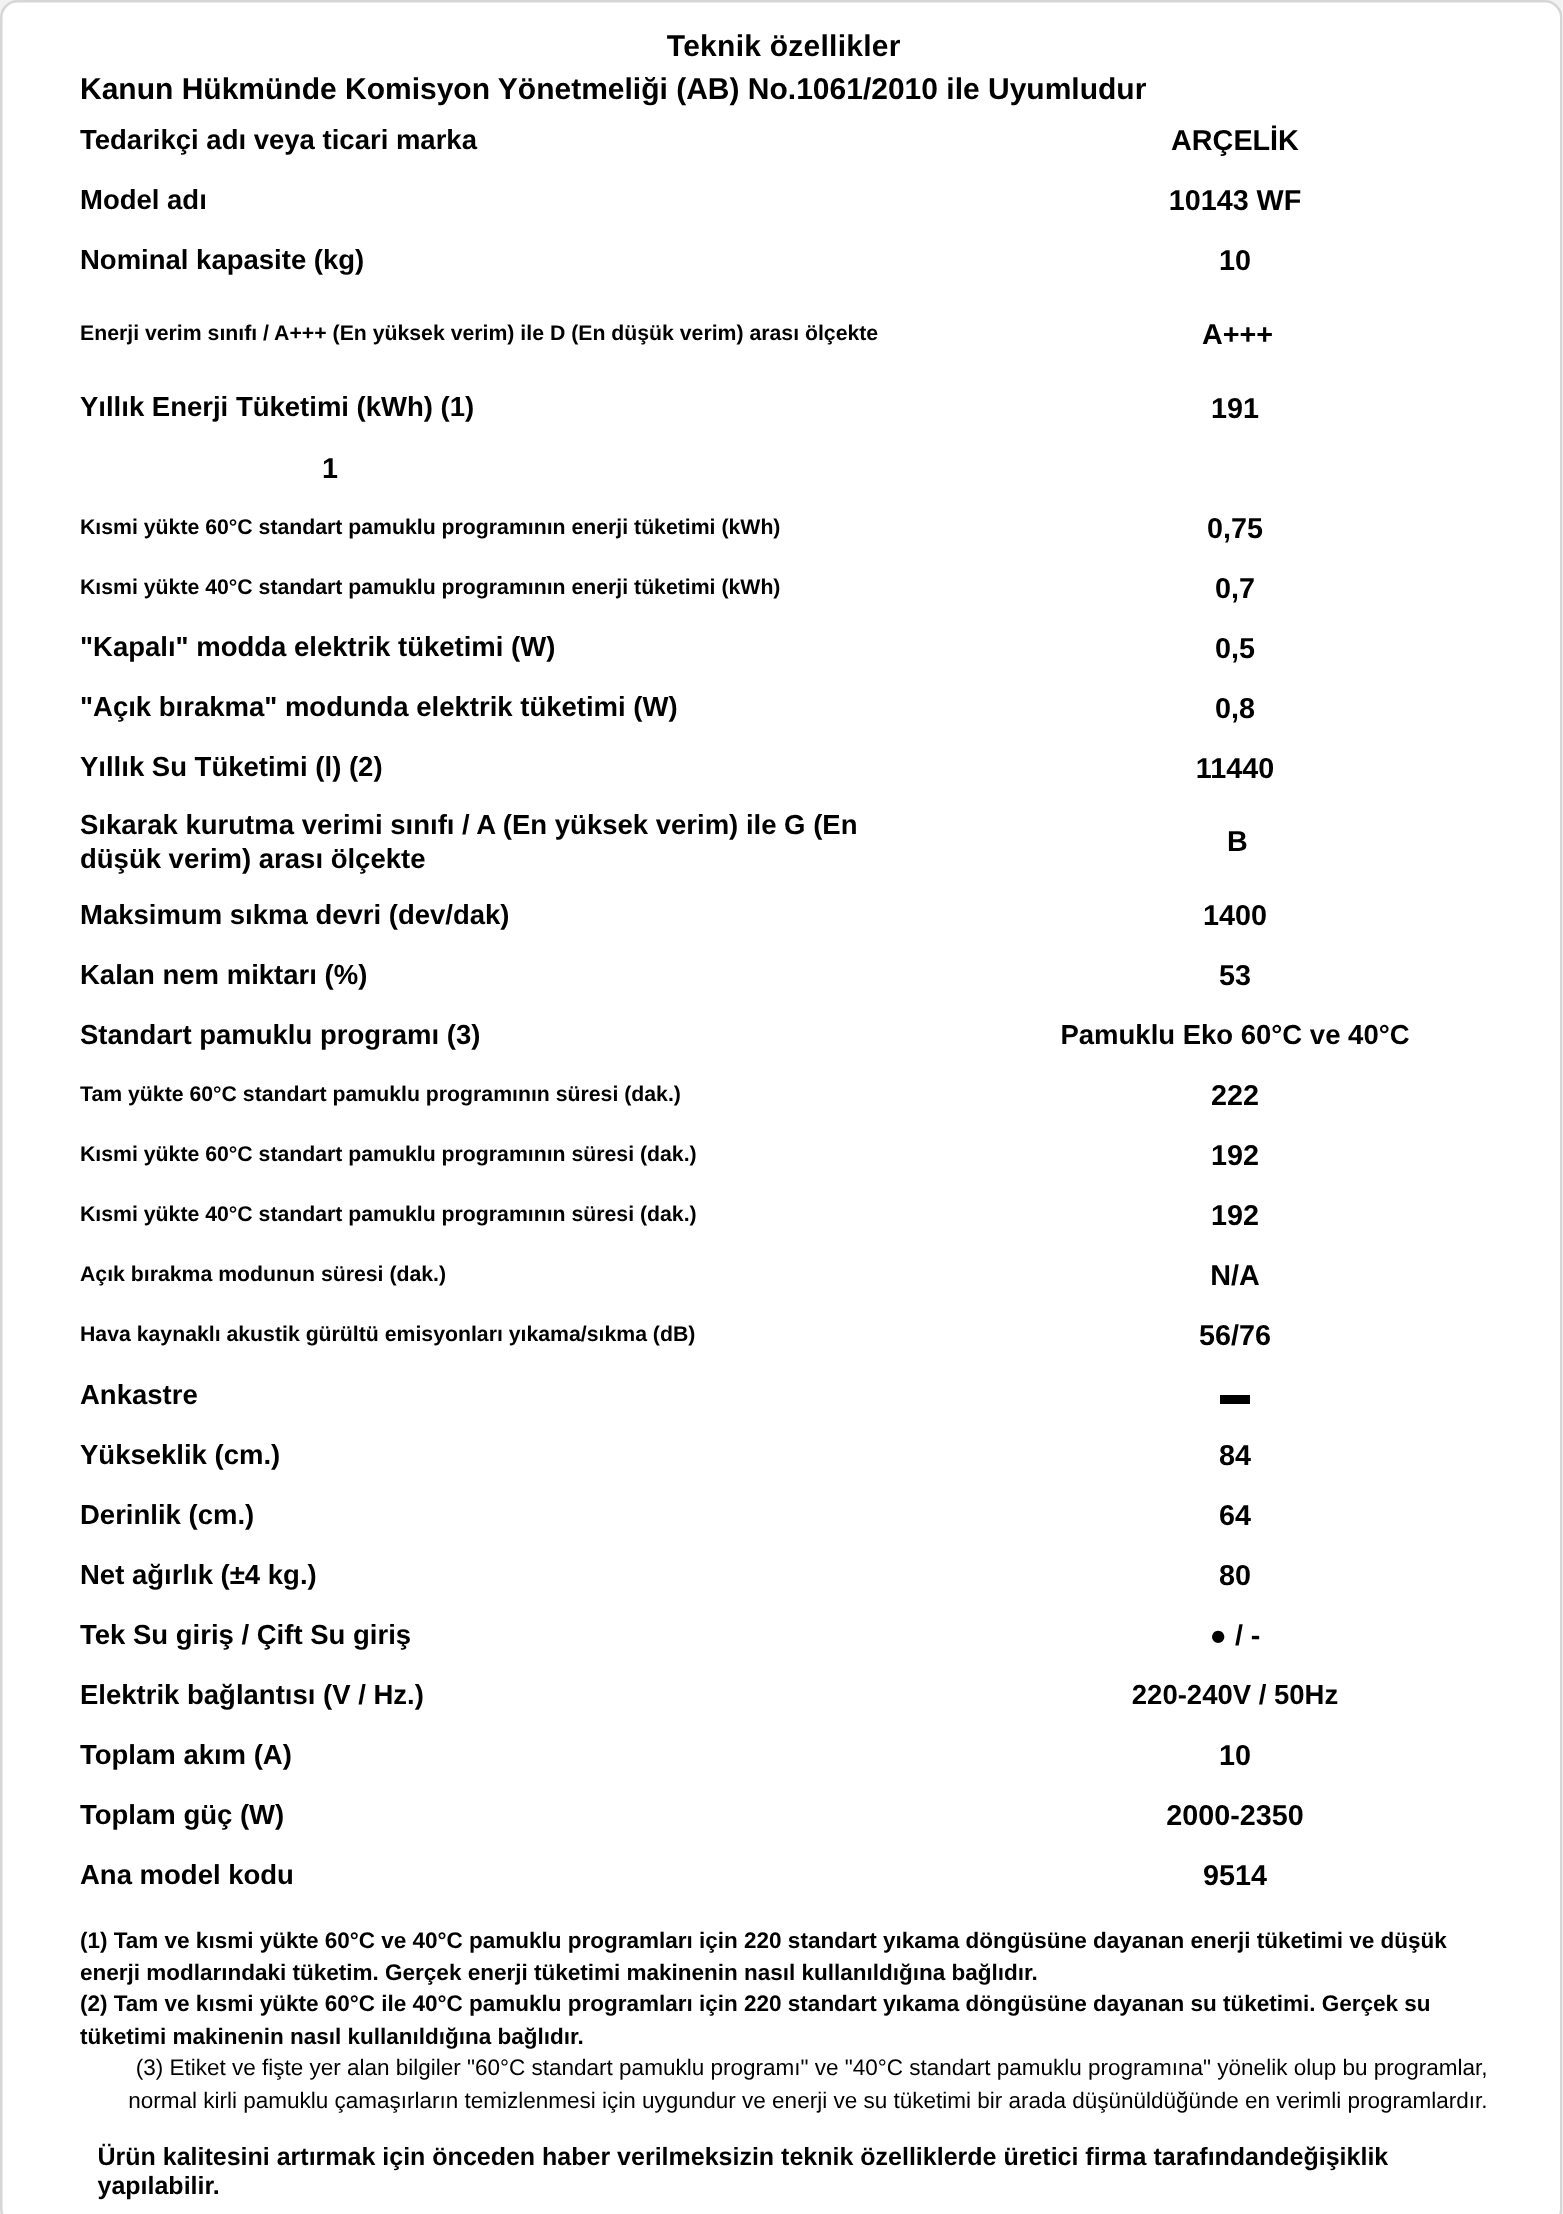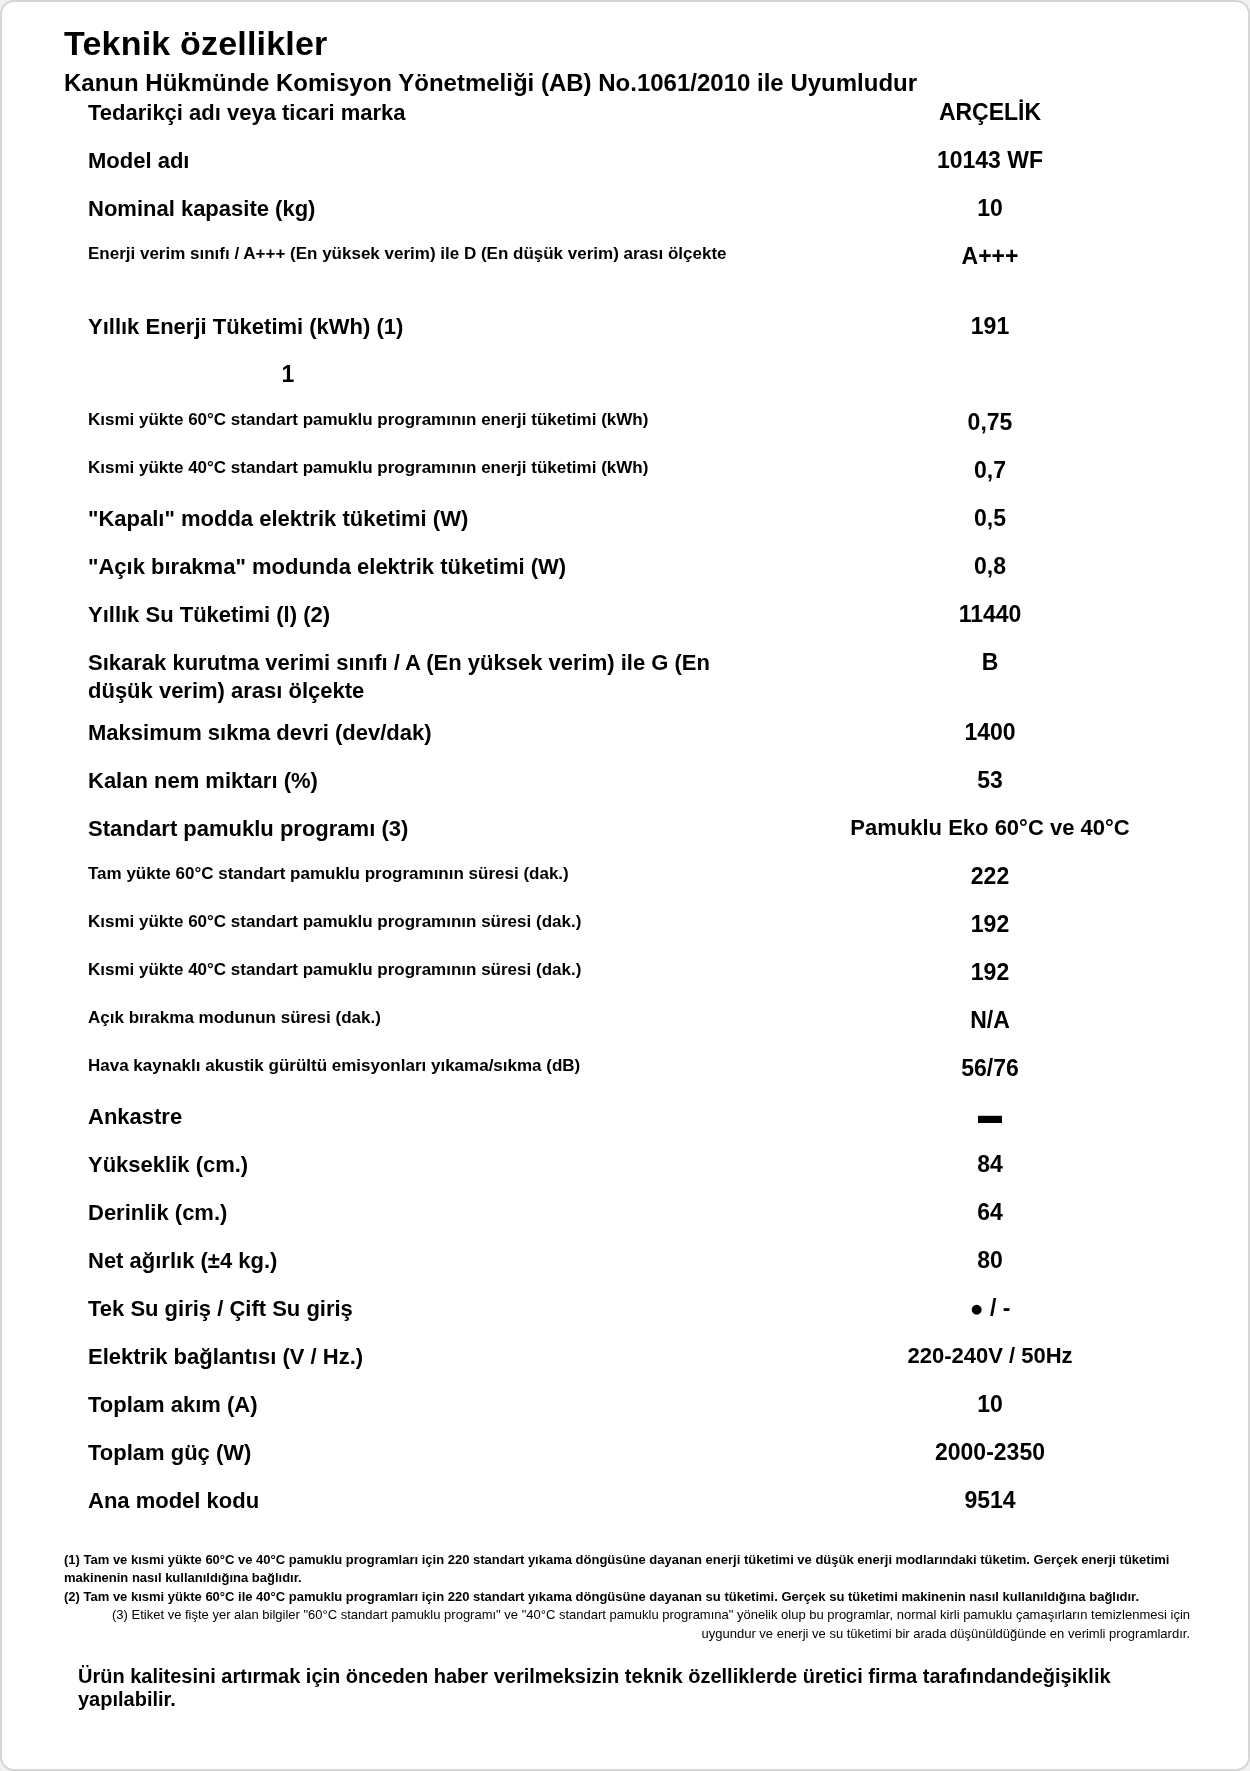--- a/index.html
+++ b/index.html
@@ -8,34 +8,34 @@
     min-height: 1771px;
     box-sizing: border-box;
     background: #ffffff;
     border: 2px solid #d6d6d6;
     border-radius: 14px;
     padding: 14px 58px 18px 62px;
     font-family: "Liberation Sans", "DejaVu Sans", sans-serif;
     color: #000;
   }
   .title {
-    text-align: left;
-    font-size: 34px;
+    text-align: center;
+    font-size: 24px;
     font-weight: bold;
     margin: 8px 0 6px 0;
     letter-spacing: 0.2px;
   }
   .subtitle {
     text-align: left;
     font-size: 24px;
     font-weight: bold;
     margin: 0 0 2px 0;
   }
   .spec-table { width: 100%; }
-  .row { display: flex; align-items: flex-start; min-height: 48px; margin-left: 24px; }
+  .row { display: flex; align-items: center; min-height: 48px; }
   .row.tall { min-height: 70px; gap: 44px; }
   .label {
     flex: 1;
     font-weight: bold;
     line-height: 1.25;
     padding-right: 14px;
     max-width: 710px;
   }
   .lg .label { font-size: 22px; }
   .sm .label { font-size: 17px; }
@@ -45,21 +45,21 @@
     text-align: center;
     font-weight: bold;
     font-size: 23px;
     line-height: 1.15;
   }
   .value.val-wide { font-size: 22px; }
   .value.dash-val { font-size: 24px; line-height: 1; }
   .footnotes { margin-top: 16px; }
   .footnote {
     font-weight: bold;
-    font-size: 13px;
+    font-size: 18px;
     line-height: 1.42;
     margin: 0;
   }
   .footnote.normal { font-weight: normal; text-align: right; }
   .disclaimer {
     font-weight: bold;
     font-size: 20px;
     margin: 22px 0 0 14px;
   }
 </style>

